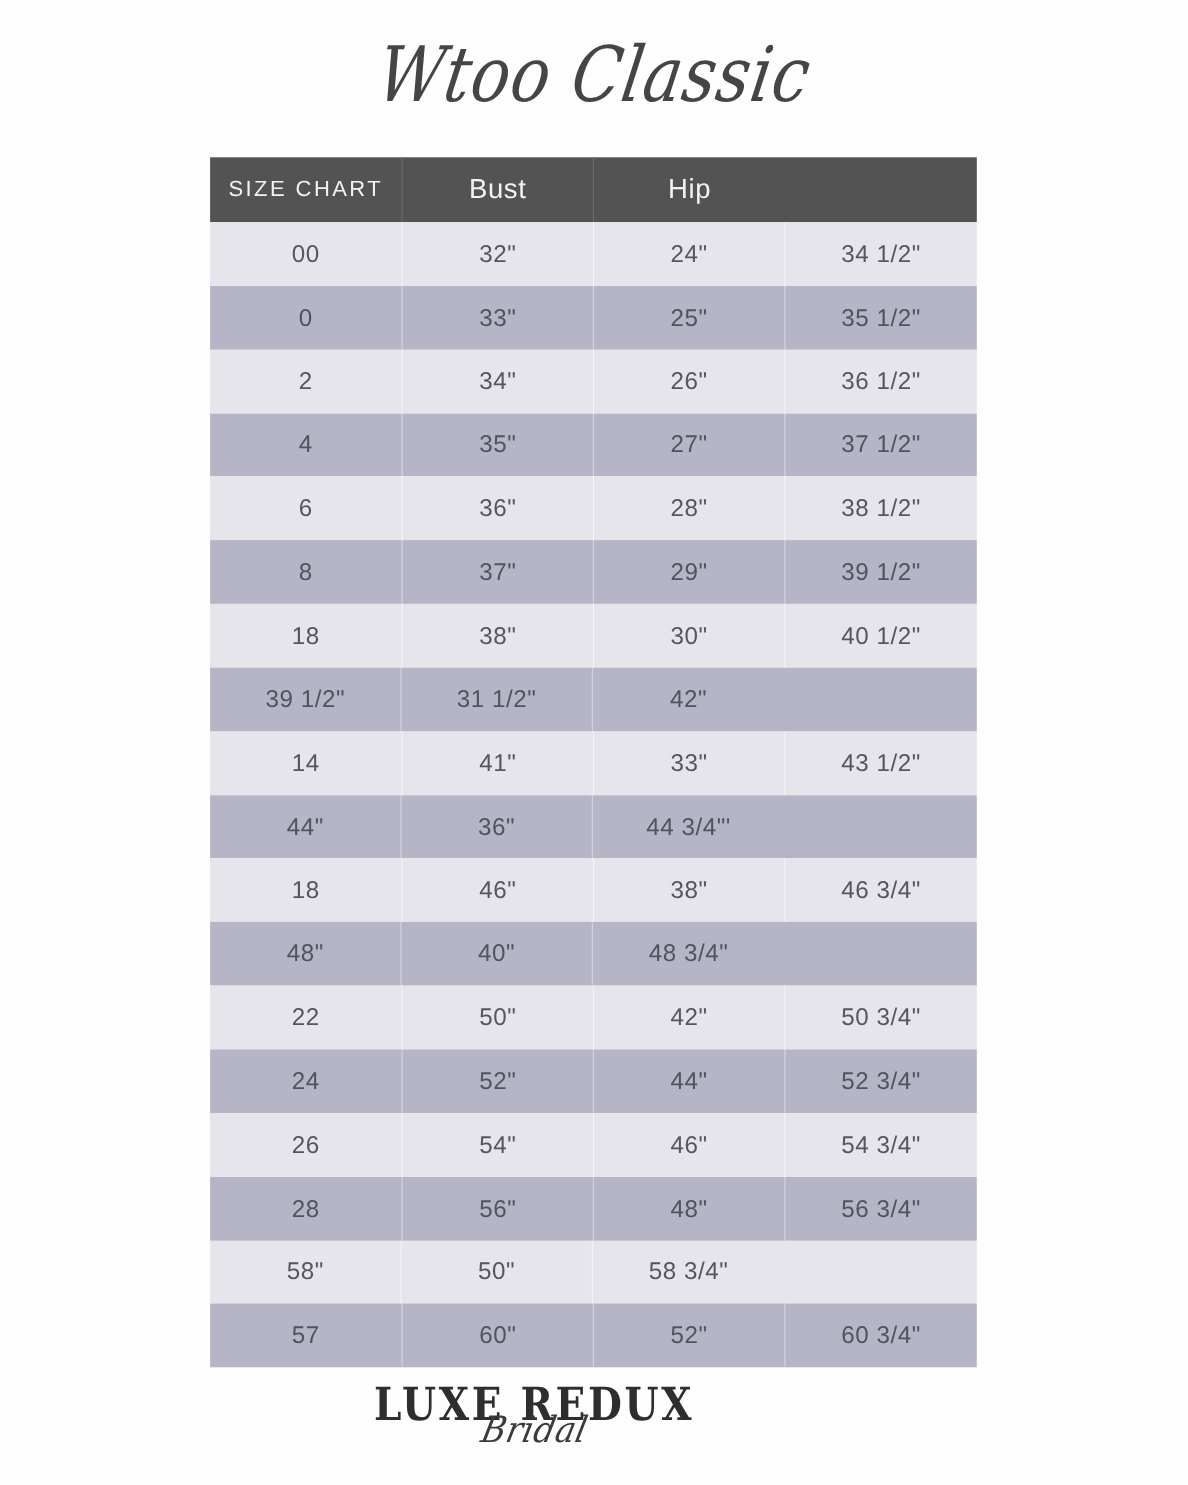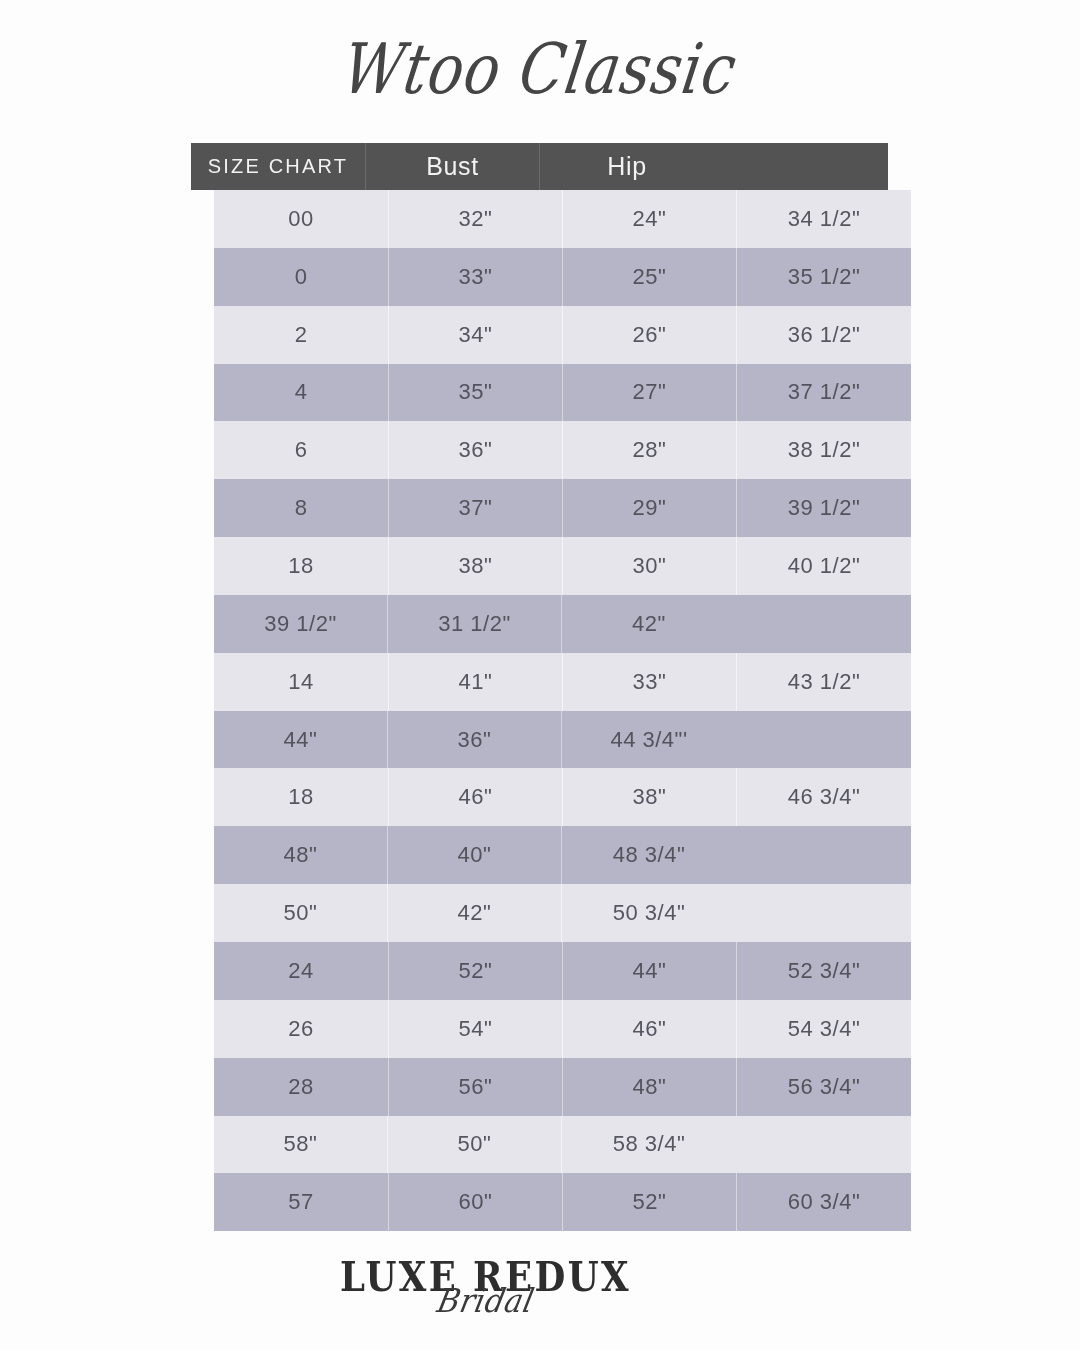--- a/index.html
+++ b/index.html
@@ -50,41 +50,40 @@
     top: 143px;
     width: 697px;
   }
 
   .row {
     display: flex;
     width: 697px;
   }
 
   .header-row {
-    height: 47px;
+    height: 59px;
     background: #535353;
   }
 
   .header-row .cell {
     color: #f2f2f2;
     font-size: 25px;
     font-weight: 400;
     letter-spacing: 0.6px;
     border-right: 1px solid #6b6b6b;
   }
   .header-row .cell:last-child { border-right: none; }
 
   .header-row .cell.size-col {
     font-size: 20px;
     letter-spacing: 2.2px;
   }
 
   .data-row {
     height: 57.85px;
-    margin-left: 23px;
   }
 
   .data-row.odd  { background: #e6e5ec; }
   .data-row.even { background: #b5b5c7; }
 
   .data-row .cell {
     color: #565660;
     font-size: 22px;
     font-weight: 300;
     letter-spacing: 0.5px;
@@ -226,20 +225,21 @@
           <div class="cell bust-col">46"</div>
           <div class="cell waist-col">38"</div>
           <div class="cell hip-col">46 3/4"</div>
         </div>
         <div class="row data-row even">
           <div class="cell bust-col">48"</div>
           <div class="cell waist-col">40"</div>
           <div class="cell hip-col">48 3/4"</div>
         </div>
         <div class="row data-row odd">
+          <div class="cell size-col">22</div>
           <div class="cell bust-col">50"</div>
           <div class="cell waist-col">42"</div>
           <div class="cell hip-col">50 3/4"</div>
         </div>
         <div class="row data-row even">
           <div class="cell size-col">24</div>
           <div class="cell bust-col">52"</div>
           <div class="cell waist-col">44"</div>
           <div class="cell hip-col">52 3/4"</div>
         </div>

